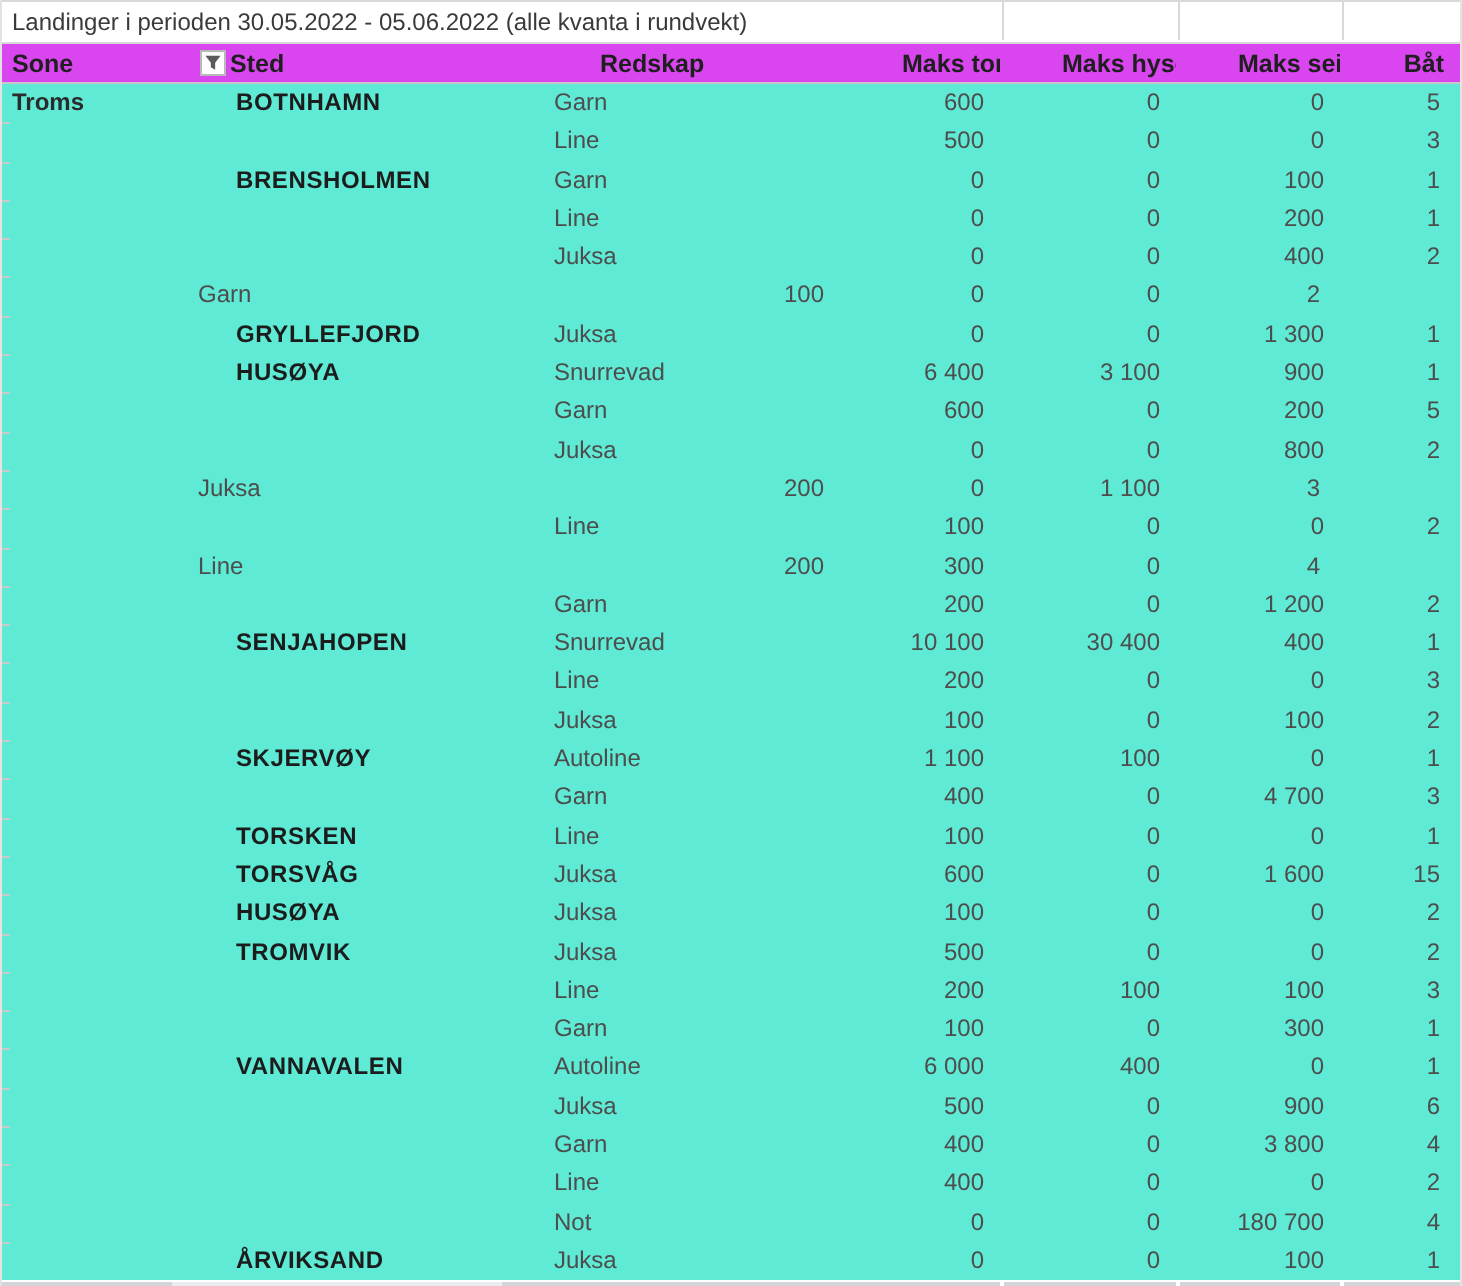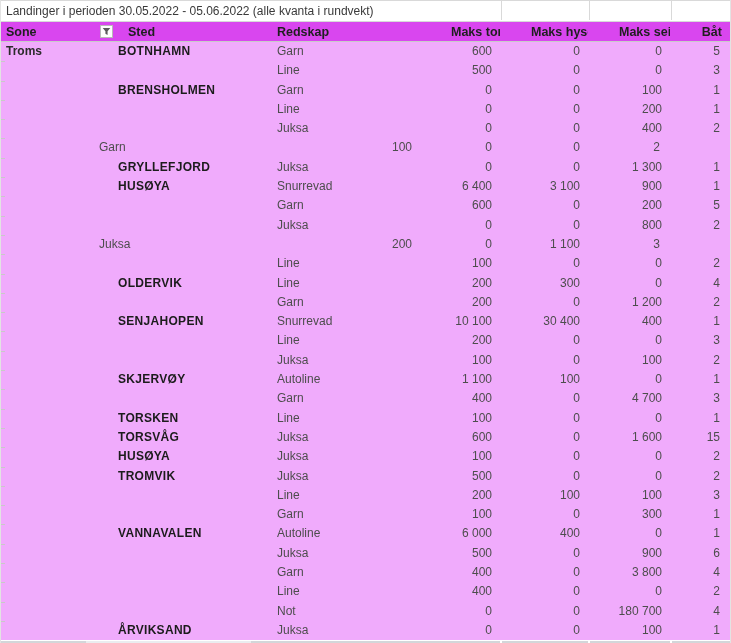--- a/index.html
+++ b/index.html
@@ -42,41 +42,41 @@
     background:#d946ef;
     border-bottom:1px solid #c9c9c9;
     font-size:12.5px;
     font-weight:bold;
     color:#1f1f1f;
   }
   .hcell{white-space:nowrap;overflow:hidden;box-sizing:border-box;}
   .hcell.left{text-align:left;}
   .hcell.right{text-align:right;padding-right:8px;margin-left:31px;}
   .hcell-sone{padding-left:5px;}
-  .hcell-sted{display:flex;align-items:center;gap:15px;padding-left:3px;}
-  .hcell-redskap{padding-left:2px;}
+  .hcell-sted{display:flex;align-items:center;gap:2px;padding-left:3px;}
+  .hcell-redskap{padding-left:2px;margin-left:23px;}
   .hcell-bat{padding-right:10px;}
   .filter-box{
     width:13px;height:13px;
     border:1px solid #b9b9b9;
     background:#fdfdfd;
     box-sizing:border-box;
     display:inline-flex;align-items:center;justify-content:center;
     flex:0 0 auto;
   }
   .filter-box svg{display:block;}
   
   .body-rows{position:relative;}
   .data-row{
     position:relative;
     height:19.3px;
     line-height:19.3px;
     font-size:12px;
     color:#4d4d4d;
-    background:#f0abfc;
+    background:#5eead4;
   }
   .data-row::before{
     content:"";
     position:absolute;left:0;top:0;width:4px;height:1px;background:#c9c9c9;
   }
   .data-row:first-child::before{display:none;}
   .cell{white-space:nowrap;overflow:hidden;box-sizing:border-box;}
   .cell-sone{font-weight:bold;color:#2b2b2b;padding-left:5px;}
   .cell-sted{font-weight:bold;color:#1c1c1c;padding-left:21px;letter-spacing:0.3px;}
   .cell-redskap{padding-left:2px;}
@@ -217,21 +217,20 @@
         <div class="cell cell-sone"></div>
         <div class="cell cell-sted"></div>
         <div class="cell cell-redskap">Line</div>
         <div class="cell cell-num">100</div>
         <div class="cell cell-num">0</div>
         <div class="cell cell-num">0</div>
         <div class="cell cell-num cell-bat">2</div>
       </div>
       <div class="grid-row data-row">
         <div class="cell cell-sone"></div>
-        <div class="cell cell-sted">OLDERVIK</div>
         <div class="cell cell-redskap">Line</div>
         <div class="cell cell-num">200</div>
         <div class="cell cell-num">300</div>
         <div class="cell cell-num">0</div>
         <div class="cell cell-num cell-bat">4</div>
       </div>
       <div class="grid-row data-row">
         <div class="cell cell-sone"></div>
         <div class="cell cell-sted"></div>
         <div class="cell cell-redskap">Garn</div>

